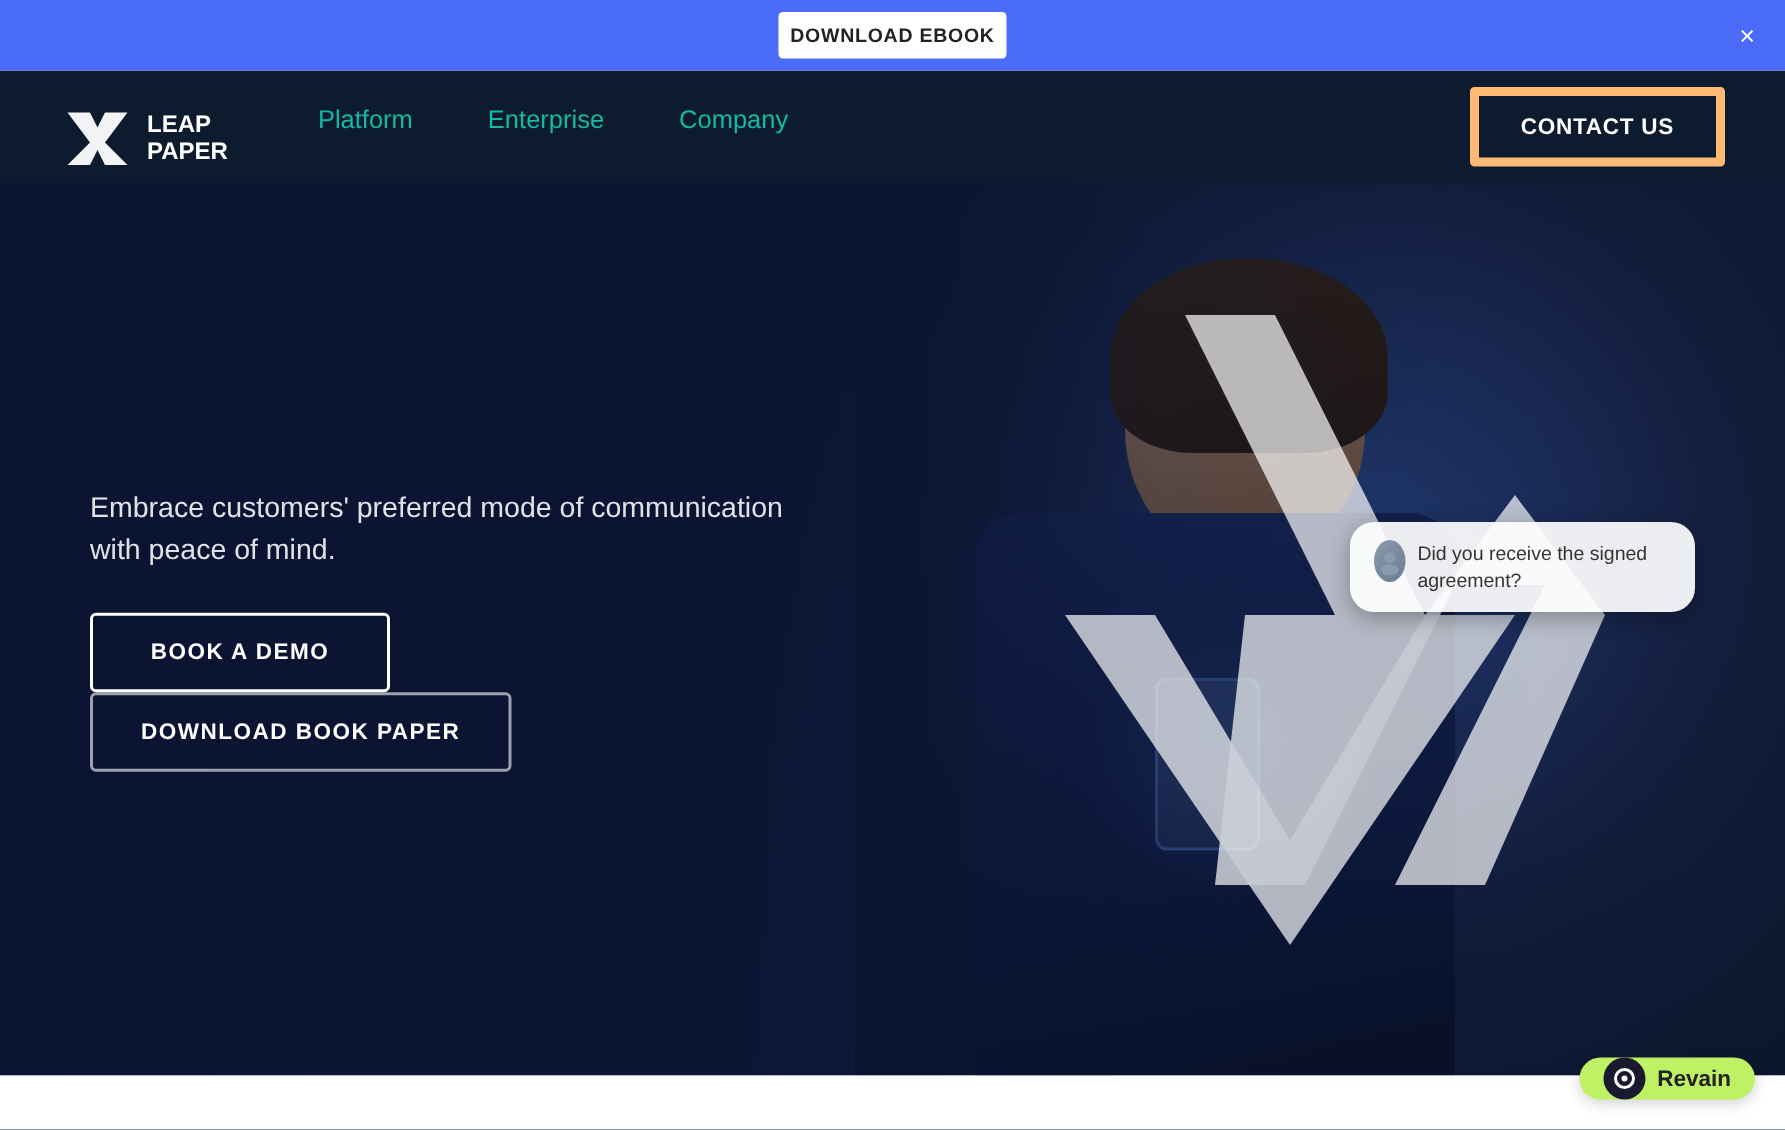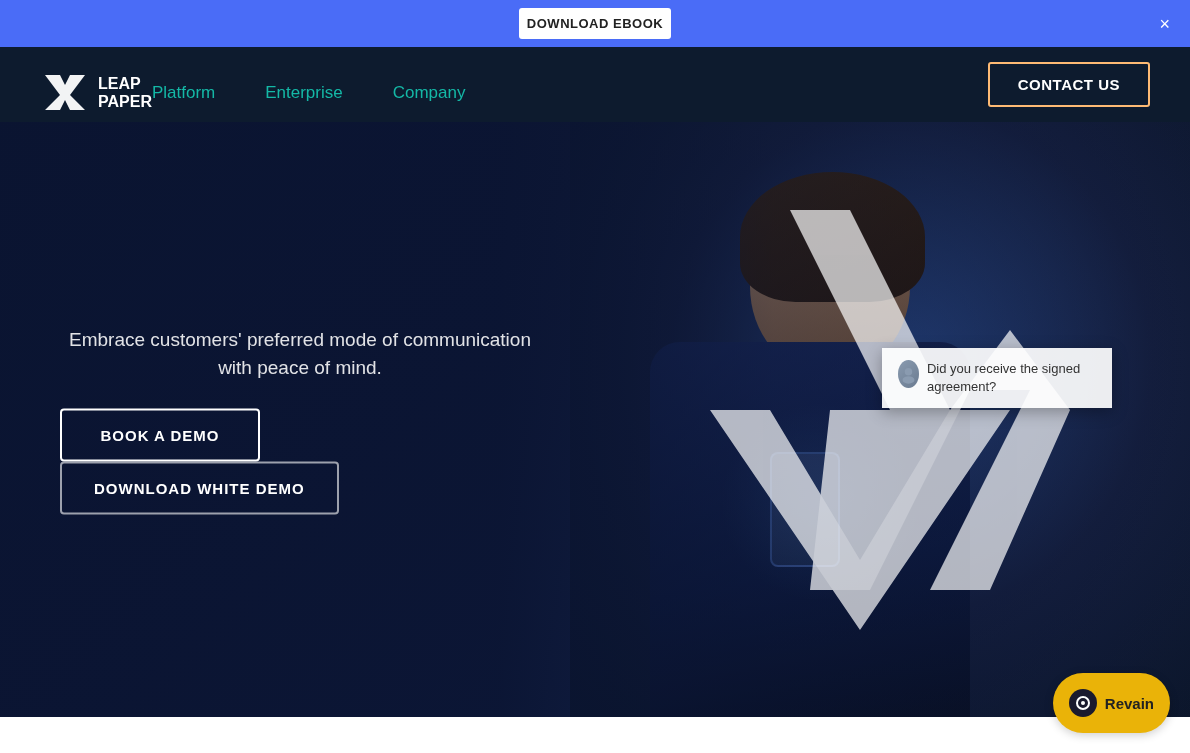--- a/index.html
+++ b/index.html
@@ -45,21 +45,22 @@
     .navbar {
       background: #0d1b2e;
       display: flex;
       align-items: center;
       padding: 0 40px;
       height: 75px;
       justify-content: space-between;
     }
     .navbar-left {
       display: flex;
-      align-items: center;
+      align-items: flex-start;
+      gap: 60px;
       margin-top: 16px;
     }
     .logo {
       display: flex;
       align-items: center;
       gap: 8px;
     }
     .logo-icon {
       width: 50px;
       height: 45px;
@@ -71,21 +72,21 @@
     }
     .nav-links li a {
       color: #14b8a6;
       text-decoration: none;
       font-size: 17px;
       font-weight: 400;
     }
     .contact-btn {
       background: transparent;
       color: white;
-      border: 2px solid #fdba74;
+      border: 6px solid #fdba74;
       padding: 12px 28px;
       font-size: 15px;
       font-weight: 600;
       cursor: pointer;
       border-radius: 3px;
       letter-spacing: 0.5px;
     }
 
     
     .hero {
@@ -113,24 +114,24 @@
       top: 50%;
       transform: translateY(-50%);
       width: 420px;
       height: 420px;
       z-index: 3;
       opacity: 0.9;
     }
     
     .chat-bubble-1 {
       position: absolute;
-      right: 78px;
+      right: 60px;
       top: 38%;
       background: rgba(255,255,255,0.92);
-      border-radius: 0;
+      border-radius: 16px;
       padding: 12px 16px;
       max-width: 230px;
       font-size: 13px;
       color: #222;
       z-index: 5;
       box-shadow: 0 4px 15px rgba(0,0,0,0.3);
     }
     .chat-bubble-2 {
       position: absolute;
       right: 95px;
@@ -177,21 +178,20 @@
       color: white;
       line-height: 1.05;
       margin-bottom: 28px;
     }
     .hero-subtitle {
       font-size: 19px;
       color: rgba(255,255,255,0.88);
       line-height: 1.5;
       margin-bottom: 26px;
       max-width: 480px;
-      text-align: center;
     }
     .hero-buttons {
       display: flex;
       flex-direction: column;
       align-items: flex-start;
     }
     .btn-demo {
       background: transparent;
       color: white;
       border: 2.5px solid white;
@@ -214,23 +214,23 @@
       letter-spacing: 1px;
       border-radius: 4px;
       min-width: 200px;
     }
 
     
     .revain-badge {
       position: fixed;
       bottom: 20px;
       right: 20px;
-      background: #eab308;
+      background: #bef264;
       border-radius: 50px;
-      padding: 16px 16px;
+      padding: 0 16px;
       display: flex;
       align-items: center;
       gap: 8px;
       box-shadow: 0 2px 10px rgba(0,0,0,0.2);
       z-index: 100;
     }
     .revain-icon {
       width: 28px;
       height: 28px;
       background: #1a1a2e;
@@ -327,21 +327,21 @@
       </div>
       <span class="chat-bubble-text">Did you receive the signed agreement?</span>
     </div>
   </div>
 
 
   <div class="hero-content">
     <p class="hero-subtitle">Embrace customers' preferred mode of communication with peace of mind.</p>
     <div class="hero-buttons">
       <button class="btn-demo">BOOK A DEMO</button>
-      <button class="btn-whitepaper">DOWNLOAD WHITE DEMO</button>
+      <button class="btn-whitepaper">DOWNLOAD BOOK PAPER</button>
     </div>
   </div>
 </section>
 
 <div class="revain-badge">
   <div class="revain-icon">
     <svg width="18" height="18" viewBox="0 0 18 18">
       <circle cx="9" cy="9" r="6" fill="none" stroke="white" stroke-width="2"></circle>
       <circle cx="9" cy="9" r="2" fill="white"></circle>
     </svg>

